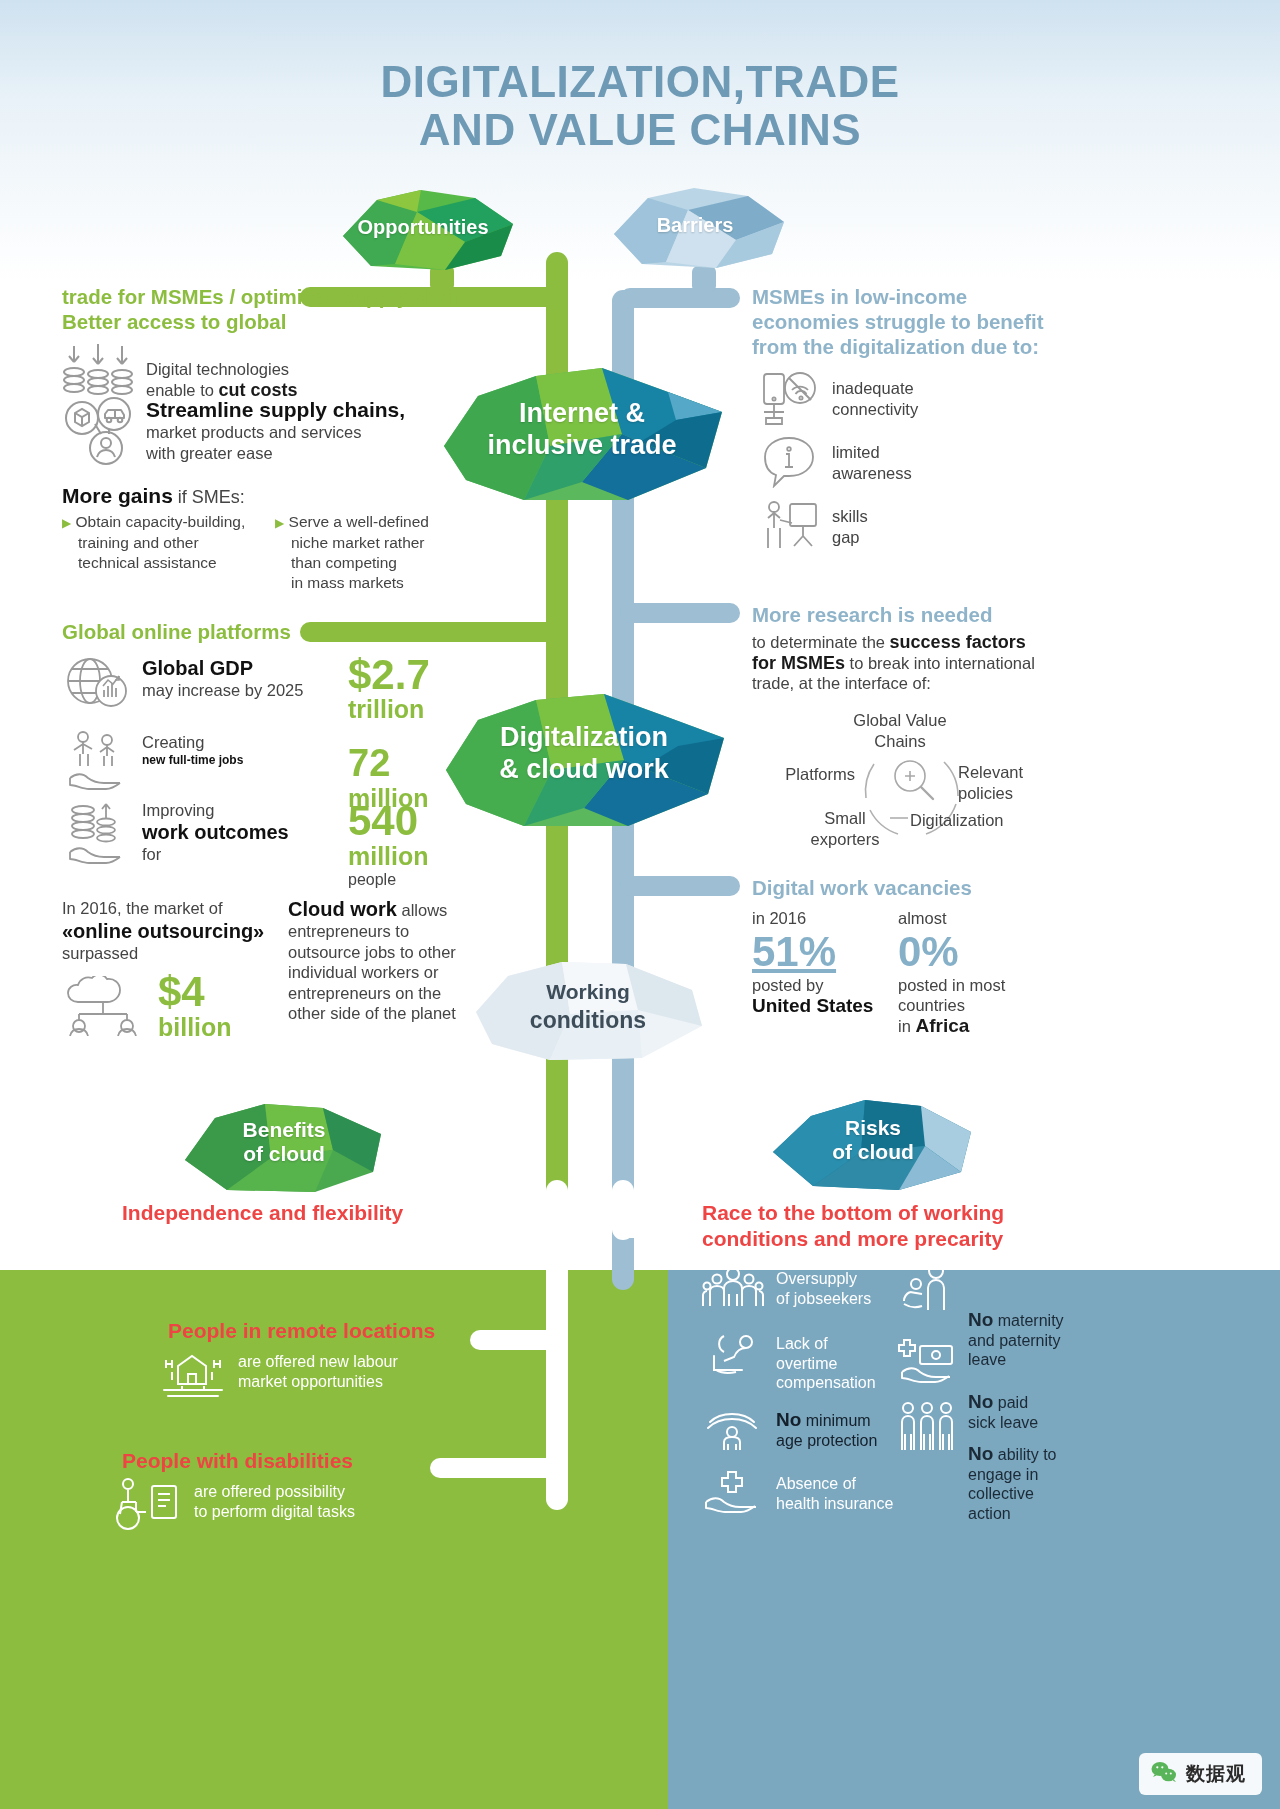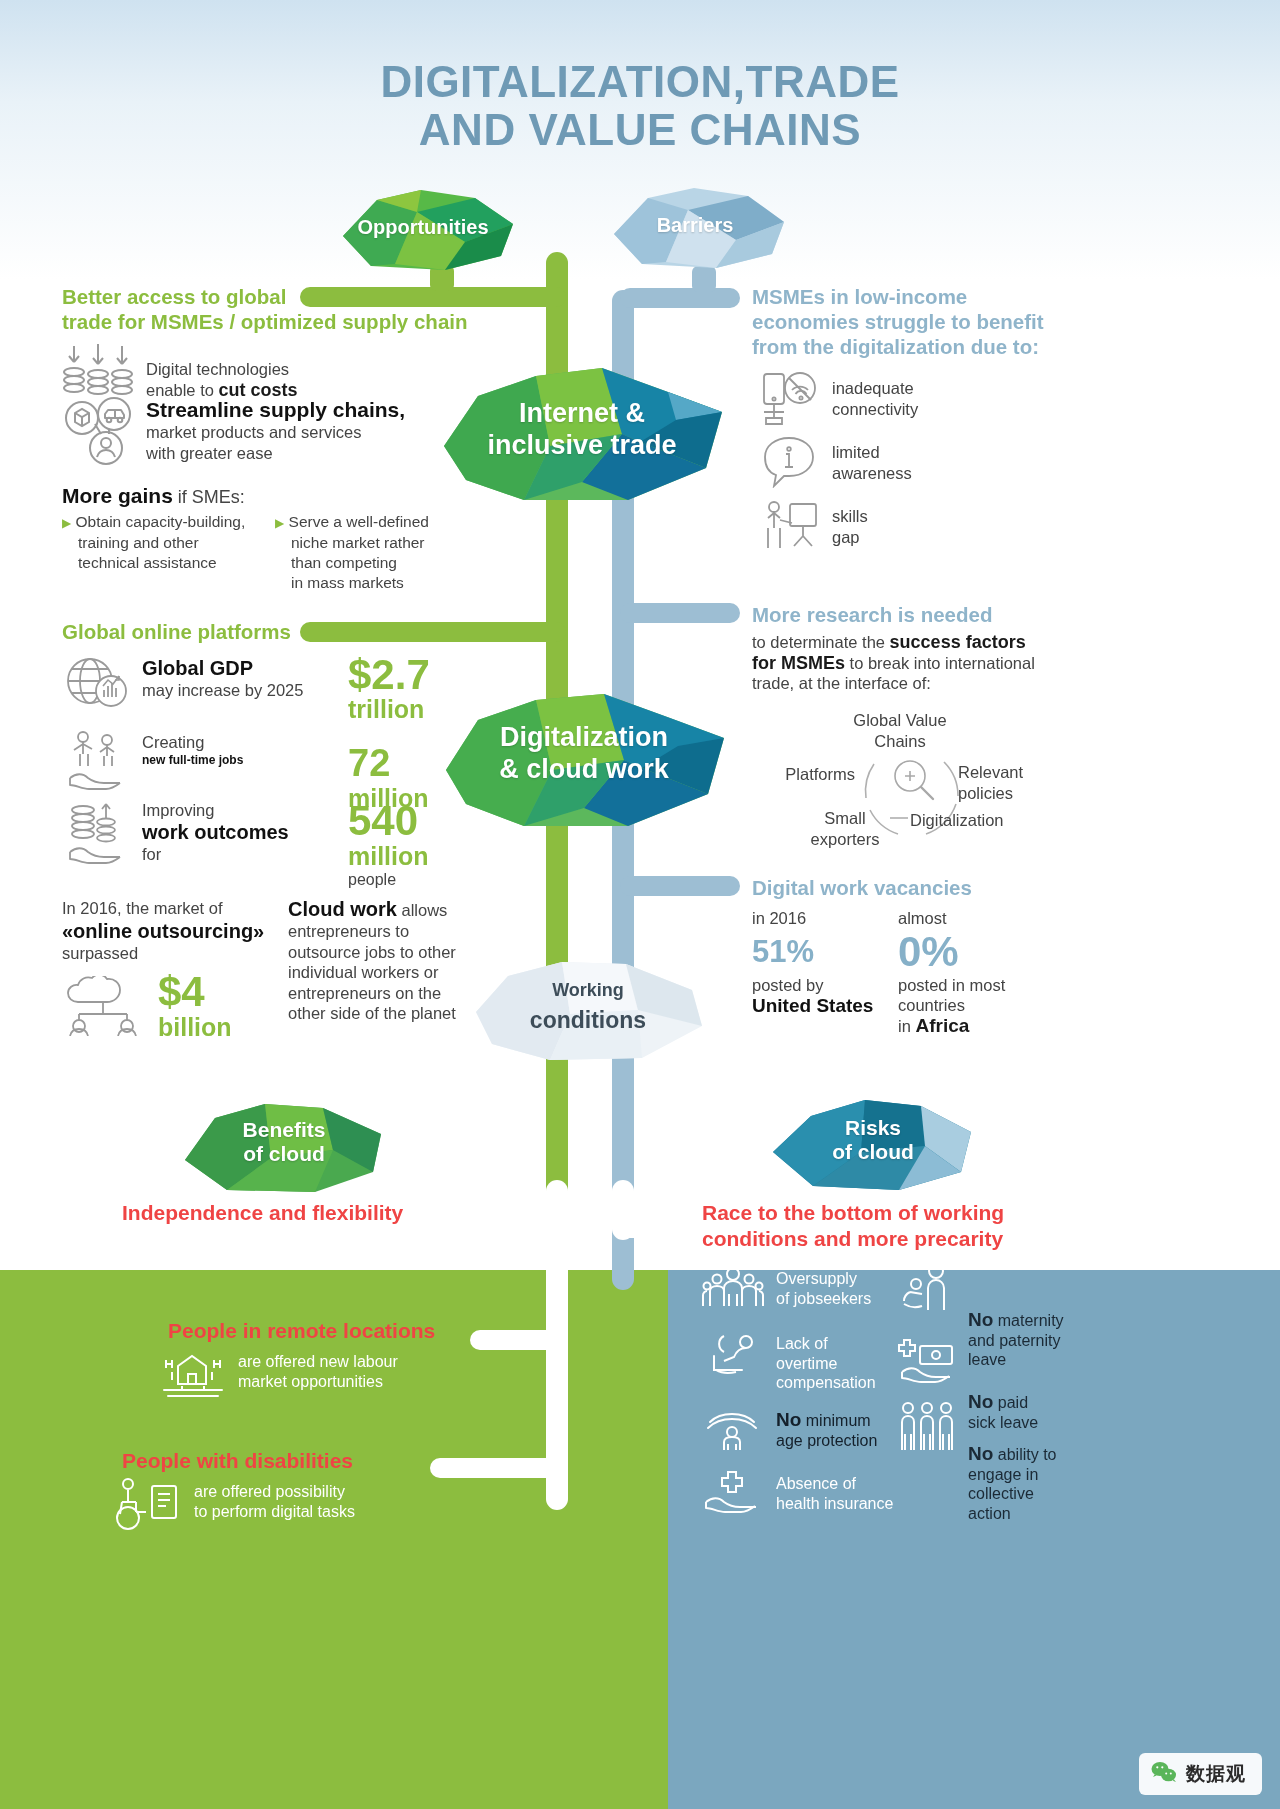--- a/index.html
+++ b/index.html
@@ -153,21 +153,21 @@
 </div>
 
 <div class="blob" style="left:466px; top:950px; width:244px; height:120px;">
   <svg width="244" height="120" viewBox="0 0 244 120">
     <polygon points="10,62 42,26 96,12 160,14 226,40 236,76 176,108 84,110 26,94" fill="#eef3f7"></polygon>
     <polygon points="10,62 42,26 96,12 104,64 84,110 26,94" fill="#e2eaf1"></polygon>
     <polygon points="96,12 160,14 172,60 104,64" fill="#f5f8fb"></polygon>
     <polygon points="160,14 226,40 236,76 172,60" fill="#dde7ee"></polygon>
     <polygon points="104,64 172,60 176,108 84,110" fill="#e9f0f5"></polygon>
   </svg>
-  <div class="blabel" style="top:30px; font-size:18px; color:#3d4d59; text-shadow:none;">Working</div>
+  <div class="blabel" style="top:30px; font-size:21px; color:#3d4d59; text-shadow:none;">Working</div>
   <div class="blabel" style="top:58px; font-size:23px; color:#3d4d59; text-shadow:none;">conditions</div>
 </div>
 
 <div class="blob" style="left:175px; top:1090px; width:218px; height:110px;">
   <svg width="218" height="110" viewBox="0 0 218 110">
     <polygon points="10,70 40,28 90,14 148,18 206,44 198,82 140,102 52,100" fill="#4aa94f"></polygon>
     <polygon points="10,70 40,28 90,14 96,68 52,100" fill="#3b9a4a"></polygon>
     <polygon points="90,14 148,18 158,60 96,68" fill="#6fbe45"></polygon>
     <polygon points="148,18 206,44 198,82 158,60" fill="#2e8f52"></polygon>
     <polygon points="96,68 158,60 140,102 52,100" fill="#57b34c"></polygon>
@@ -183,22 +183,22 @@
     <polygon points="100,12 156,18 160,58 96,64" fill="#15728f"></polygon>
     <polygon points="156,18 206,44 196,84 160,58" fill="#a9cde0"></polygon>
     <polygon points="96,64 160,58 134,102 48,98" fill="#2e8aa6"></polygon>
     <polygon points="134,102 160,58 196,84" fill="#8cbcd5"></polygon>
   </svg>
   <div class="blabel" style="top:28px; font-size:21px;">Risks</div>
   <div class="blabel" style="top:52px; font-size:21px;">of cloud</div>
 </div>
 
 <div style="position:absolute; left:62px; top:284px; width:420px;">
+  <div class="hdr-green">trade for MSMEs / optimized supply chain</div>
   <div class="hdr-green">Better access to global</div>
-  <div class="hdr-green">trade for MSMEs / optimized supply chain</div>
 </div>
 
 <div class="row" style="left:62px; top:342px; width:420px;align-items:flex-end;">
   <span class="ico">
     <svg width="72" height="58" viewBox="0 0 72 58" fill="none" stroke="#9a9a9a" stroke-width="2">
       <path d="M12 4v16M12 20l-5-6M12 20l5-6"></path>
       <ellipse cx="12" cy="30" rx="10" ry="4"></ellipse>
         <ellipse cx="12" cy="38" rx="10" ry="4"></ellipse>
         <ellipse cx="12" cy="46" rx="10" ry="4"></ellipse>
       <path d="M36 2v20M36 22l-5-6M36 22l5-6"></path>
@@ -448,21 +448,21 @@
   <div class="body-txt" style="position:absolute; left:40px; top:102px; width:110px; text-align:center;">
     <div>Small</div>
     <div>exporters</div>
   </div>
 </div>
 
 <div class="hdr-blue" style="position:absolute; left:752px; top:875px;">Digital work vacancies</div>
 
 <div style="position:absolute; left:752px; top:908px; width:145px;">
   <div class="body-txt">in 2016</div>
-  <div class="num-blue" style="font-size:31px; line-height:46px;">51%</div>
+  <div class="num-blue" style="font-size:42px; line-height:46px;text-decoration:underline;">51%</div>
   <div class="body-txt">posted by</div>
   <div class="strong-dark" style="font-size:19px;">United States</div>
 </div>
 
 <div style="position:absolute; left:898px; top:908px; width:170px;">
   <div class="body-txt">almost</div>
   <div class="num-blue" style="font-size:42px; line-height:46px;">0%</div>
   <div class="body-txt">posted in most</div>
   <div class="body-txt">countries</div>
   <div class="body-txt">

